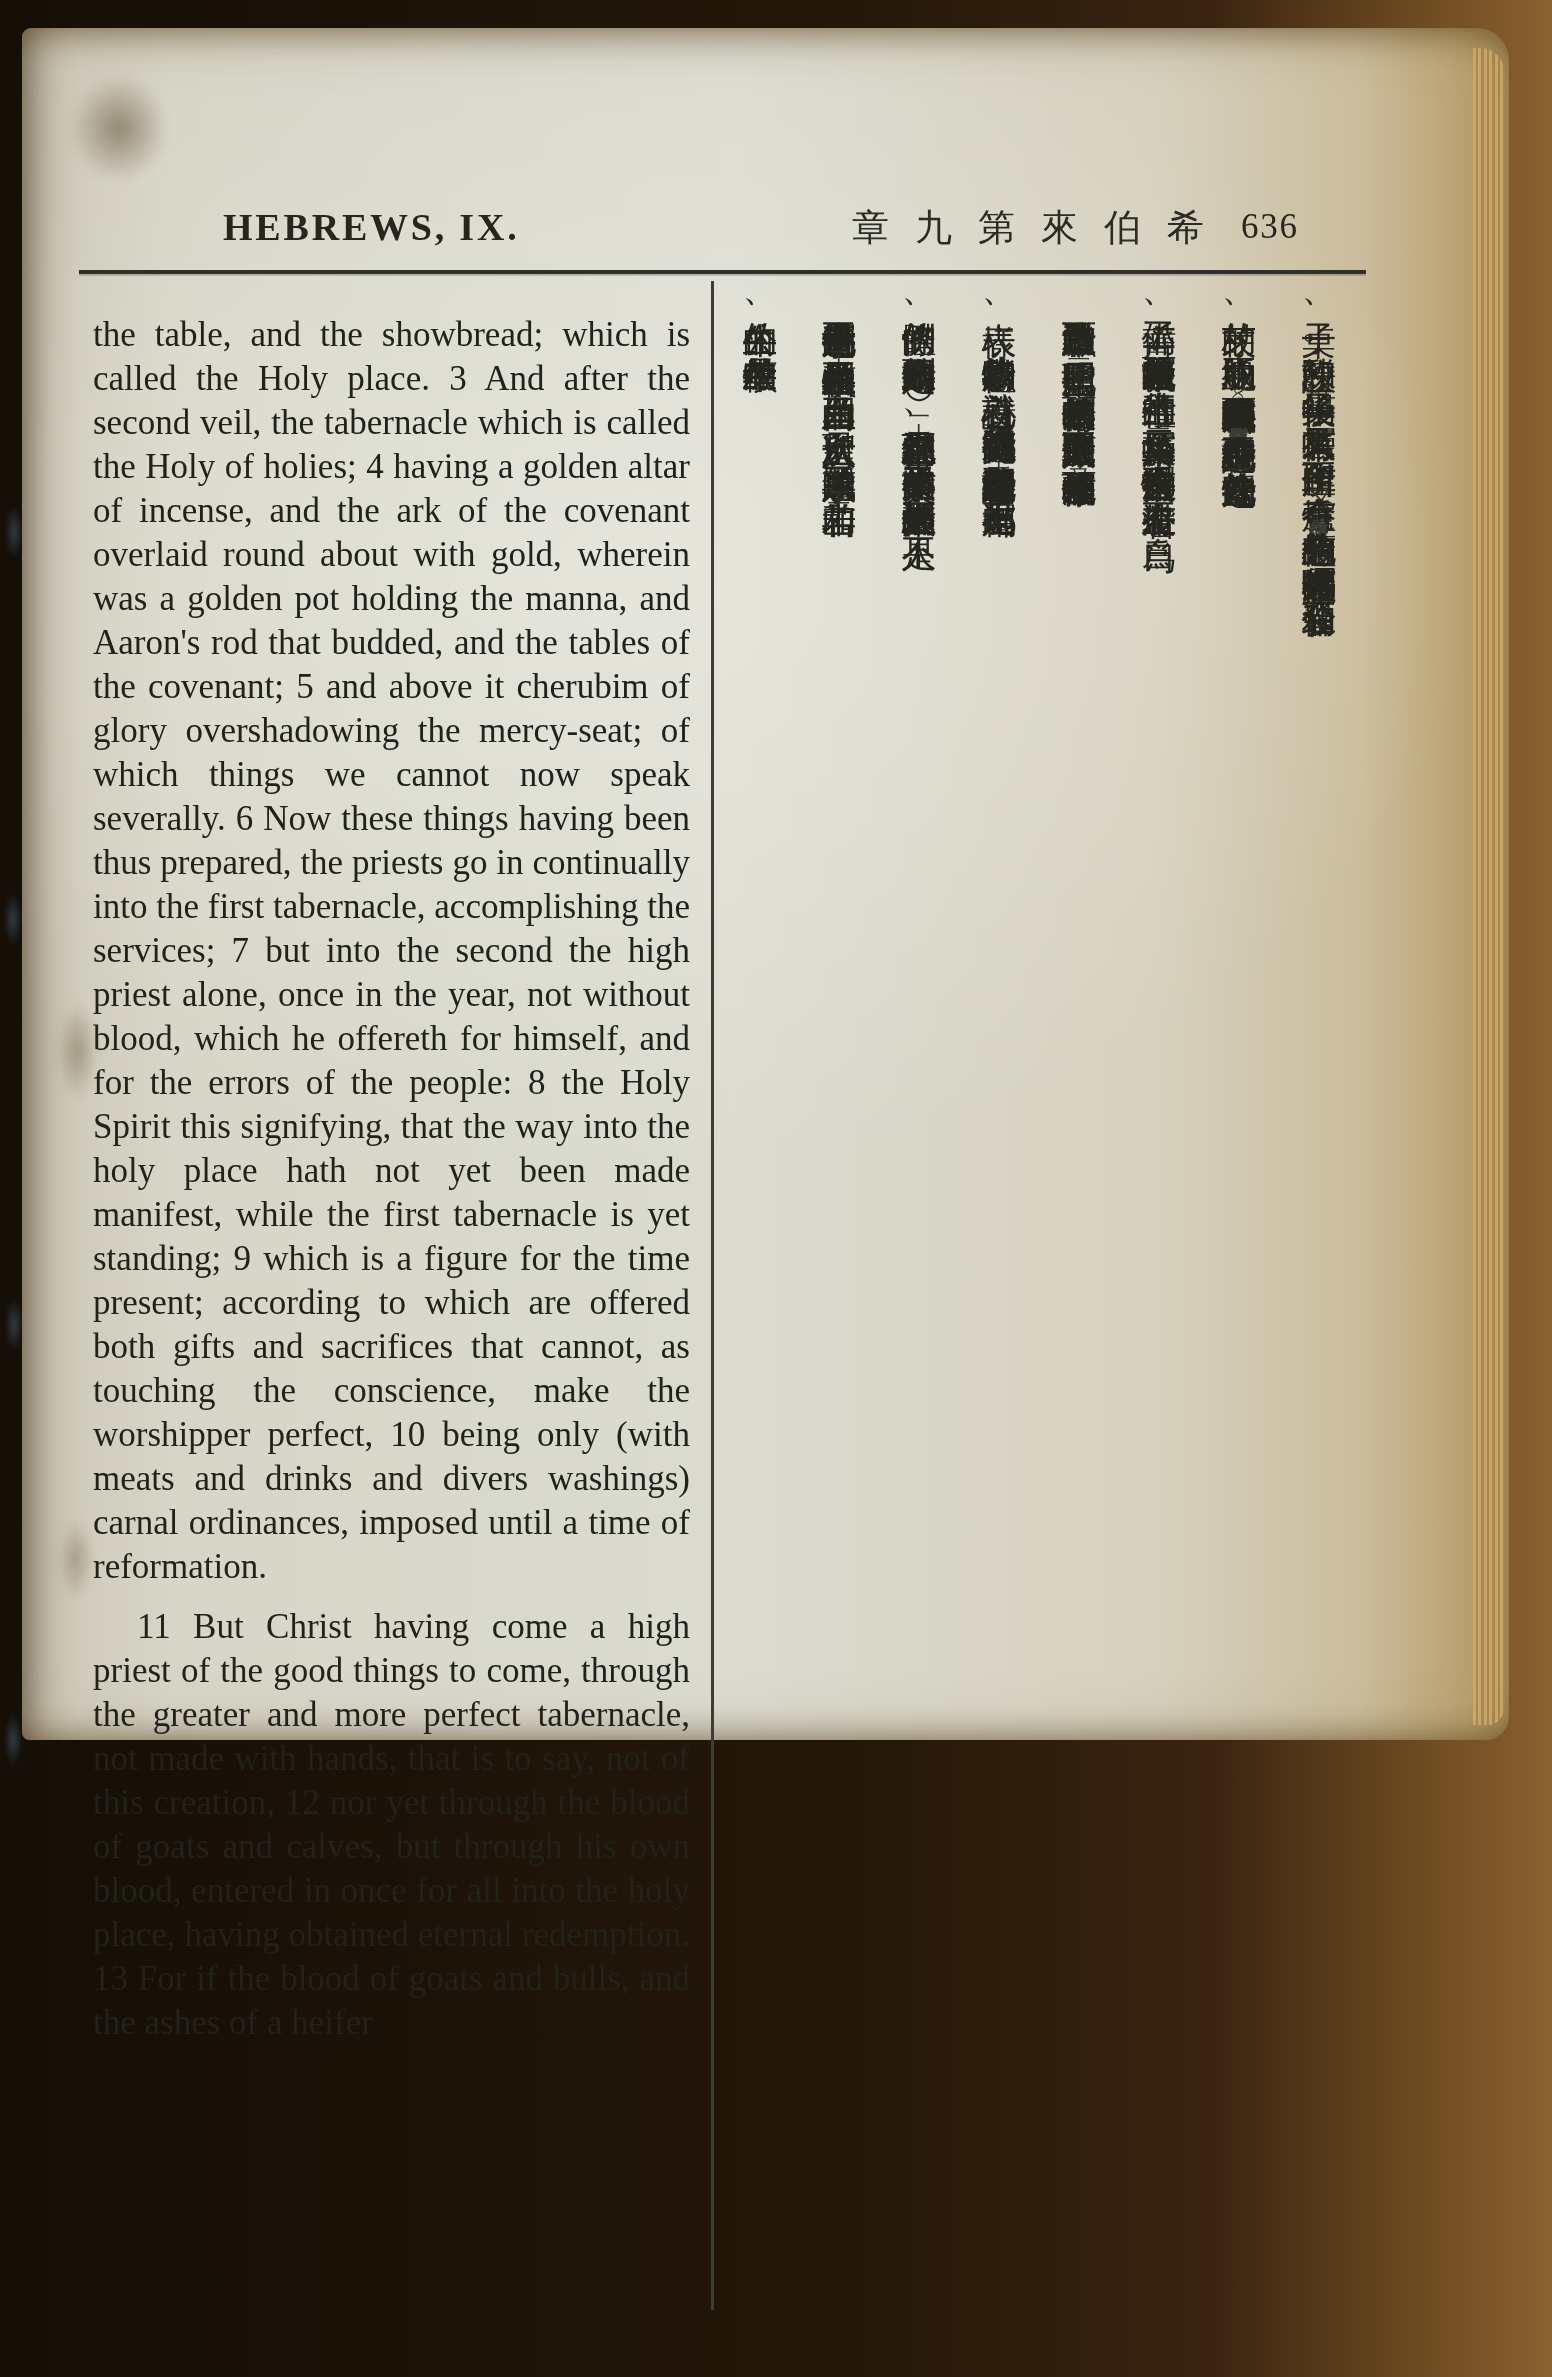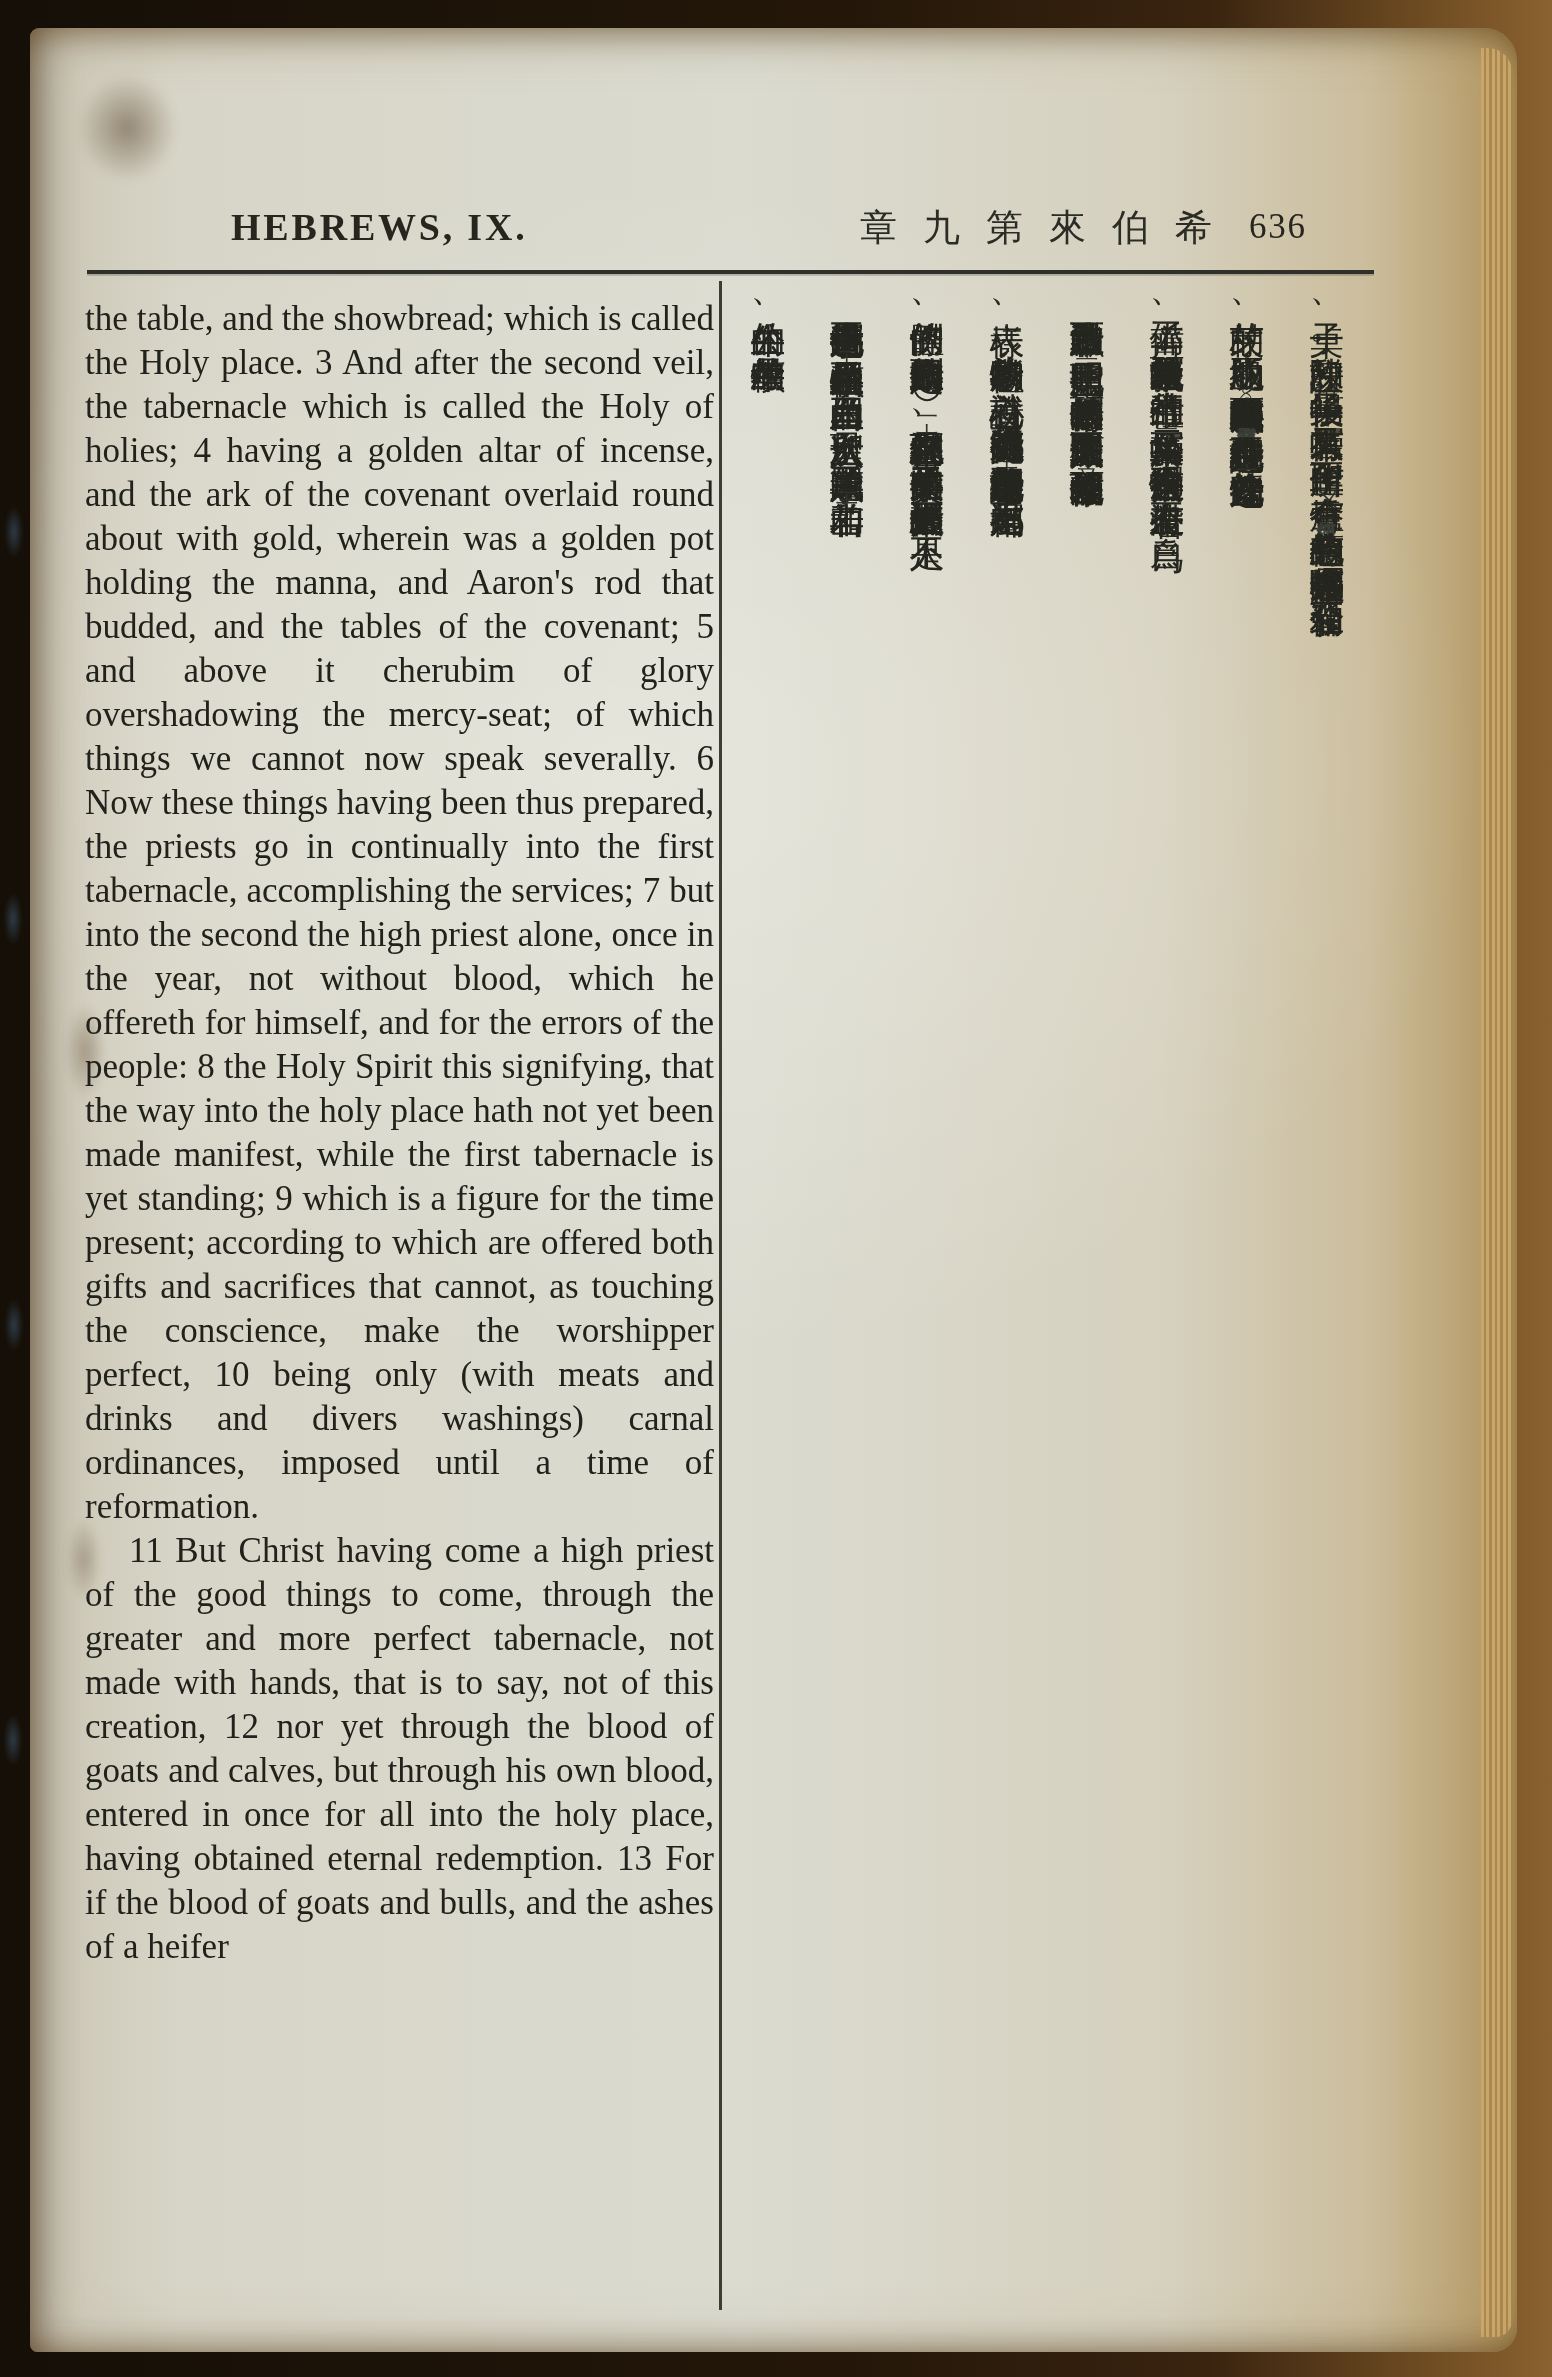--- a/index.html
+++ b/index.html
@@ -2,21 +2,21 @@
 <html lang="en" style="font-size:14.8px"><head>
 <meta charset="utf-8">
 <style>
   html,body{margin:0;padding:0;}
   body{
     width:1552px;height:2377px;position:relative;overflow:hidden;
     background:linear-gradient(to right,#150f07 0%,#241709 55%,#3a2410 78%,#6f4c22 92%,#8a6130 100%);
     font-family:"Liberation Serif", serif;
   }
   .page{
-    position:absolute;left:30px;top:28px;width:1487px;height:2324px;
+    position:absolute;left:22px;top:28px;width:1487px;height:1712px;
     border-radius:9.2px 33px 24px 7.4px;
     background:
       radial-gradient(1199px 830px at 40% 32%, rgba(255,255,250,.30), transparent 72%),
       linear-gradient(to right,#ccc7b6 0%,#d7d5c7 10%,#dbdbd0 48%,#d6d1bf 76%,#cbbd9c 90%,#b3965f 100%),
       #d6d3c4;
     box-shadow:
       inset 0 20px 35px -16.6px rgba(95,65,25,.55),
       inset 0 -18.4px 31px -16.6px rgba(95,65,25,.45),
       inset 24px 0 44px -20px rgba(40,22,8,.55),
       inset 0 0 65px rgba(120,92,45,.22);
@@ -47,21 +47,21 @@
   }
   .page-num{position:absolute;left:1219px;top:179px;font-size:35px;color:#26261f;letter-spacing:1.8px;}
   .rule{position:absolute;left:57px;top:242px;width:1287px;height:3.7px;background:#30302a;box-shadow:0 1.8px 0 rgba(48,48,42,.25);}
   .divider{position:absolute;left:689px;top:253px;width:2.8px;height:2029px;background:#3d3d35;}
 
   .english{
     position:absolute;left:55px;top:269px;width:629px;
     font-size:35px;line-height:44px;text-align:justify;color:#22221c;
     hyphens:auto;-webkit-hyphens:auto;
   }
-  .english p{margin:0;}
+  .english p{margin:16px;}
   .english p.indent{text-indent:44px;}
 
   .chinese{
     position:absolute;left:703px;top:267px;width:634px;height:2077px;
     writing-mode:vertical-rl;text-orientation:upright;
     font-family:"DejaVu Sans", sans-serif;
     font-size:35px;letter-spacing:0;color:#24261f;
   }
   .chinese .col{line-height:79px;}
   .vmark{font-size:22px;color:#30332b;}

